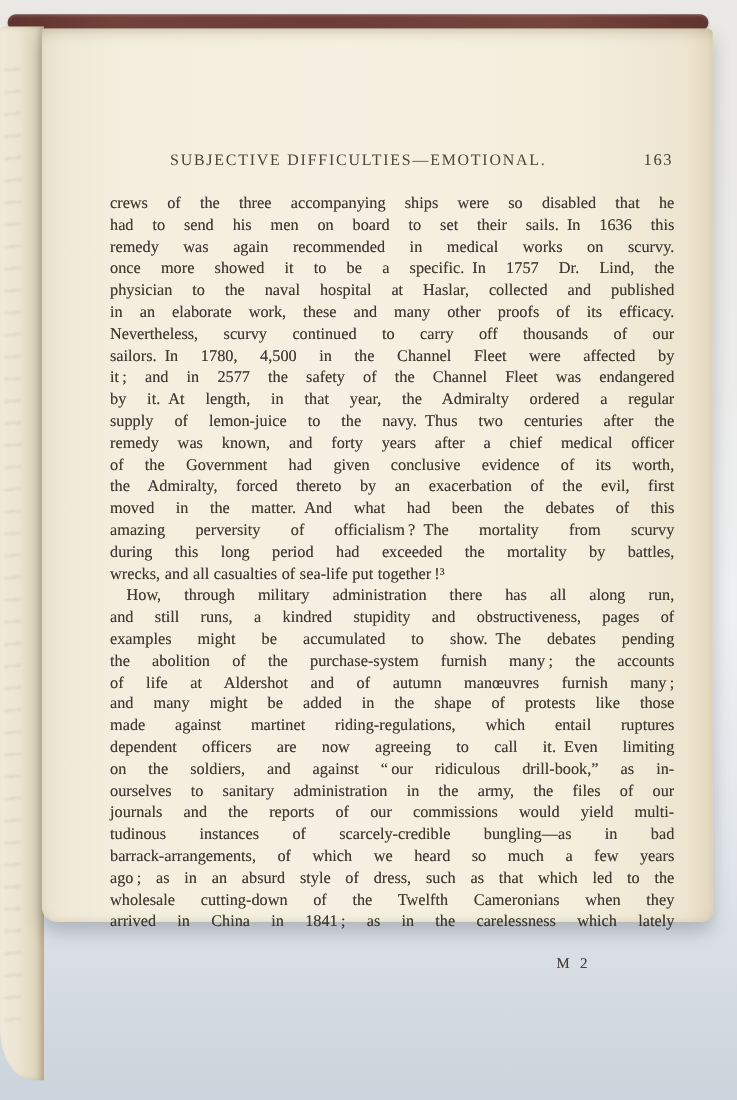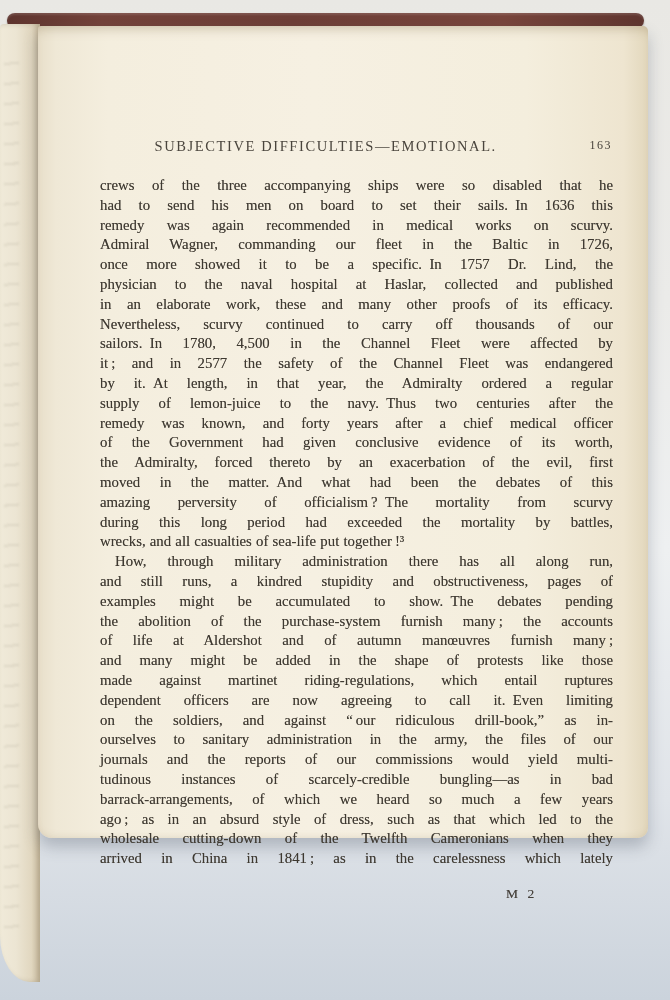--- a/index.html
+++ b/index.html
@@ -36,34 +36,33 @@
     border-radius:3px 5px 10px 14px;
     box-shadow:0 9px 15px rgba(80,90,105,.32),
                inset 0 10px 12px -8px rgba(150,130,95,.45),
                inset 0 -6px 10px -8px rgba(150,130,95,.35);
   }
   .page-header { position:absolute; top:112px; left:62px; width:513px; height:20px; color:#49443c; }
   .running-title {
     position:absolute; left:44%; transform:translateX(-50%); top:0;
     font-size:14.5px; letter-spacing:1.6px; white-space:nowrap; color:#4a453d;
   }
-  .folio { position:absolute; right:1px; top:0; font-size:12px; letter-spacing:1.5px; color:#443f38; }
+  .folio { position:absolute; right:1px; top:0; font-size:15px; letter-spacing:1.5px; color:#443f38; }
   .text-block {
     position:absolute; top:150px; left:62px; width:513px;
     font-size:14.8px; line-height:19.8px; color:#3e3931;
     text-shadow:0 0 .4px rgba(62,57,49,.55);
   }
   .line { text-align:justify; text-align-last:justify; word-spacing:.5px; }
   .line.flush { text-align-last:left; }
   .line.indent { text-indent:15px; }
   .signature {
     position:absolute; top:842px; left:468px;
     font-size:13.5px; letter-spacing:3px; color:#45403a;
     text-shadow:0 0 .4px rgba(62,57,49,.5);
-    margin-top:18px;
   }
 </style>
 </head>
 <body>
 
 <div class="scene">
   <div class="cover-strip"></div>
   <div class="facing-edge">
     <div class="facing-marks"></div>
   </div>
@@ -73,21 +72,20 @@
     <div class="page-header">
       <div class="running-title">SUBJECTIVE DIFFICULTIES—EMOTIONAL.</div>
       <div class="folio">163</div>
     </div>
 
     <div class="text-block">
       <div>
         <div class="line">crews of the three accompanying ships were so disabled that he</div>
         <div class="line">had to send his men on board to set their sails. In 1636 this</div>
         <div class="line">remedy was again recommended in medical works on scurvy.</div>
-        <div class="line">Admiral Wagner, commanding our fleet in the Baltic in 1726,</div>
         <div class="line">once more showed it to be a specific. In 1757 Dr. Lind, the</div>
         <div class="line">physician to the naval hospital at Haslar, collected and published</div>
         <div class="line">in an elaborate work, these and many other proofs of its efficacy.</div>
         <div class="line">Nevertheless, scurvy continued to carry off thousands of our</div>
         <div class="line">sailors. In 1780, 4,500 in the Channel Fleet were affected by</div>
         <div class="line">it ; and in 2577 the safety of the Channel Fleet was endangered</div>
         <div class="line">by it. At length, in that year, the Admiralty ordered a regular</div>
         <div class="line">supply of lemon-juice to the navy. Thus two centuries after the</div>
         <div class="line">remedy was known, and forty years after a chief medical officer</div>
         <div class="line">of the Government had given conclusive evidence of its worth,</div>

